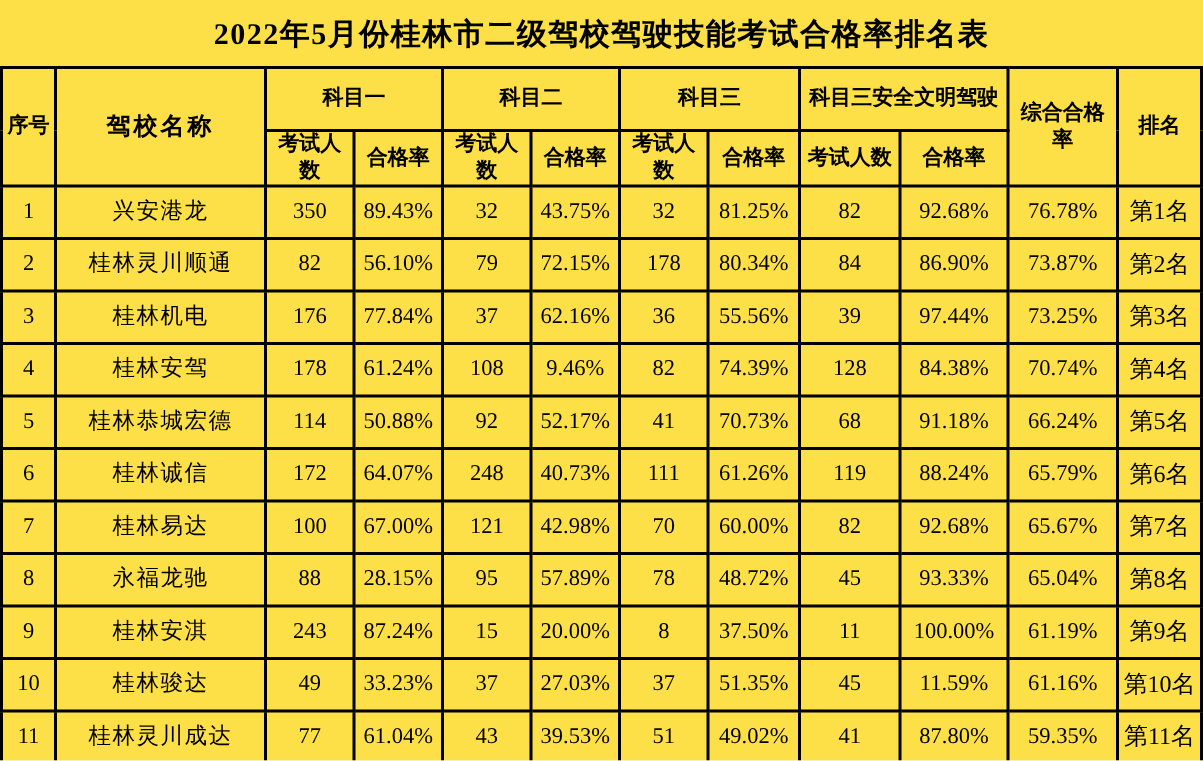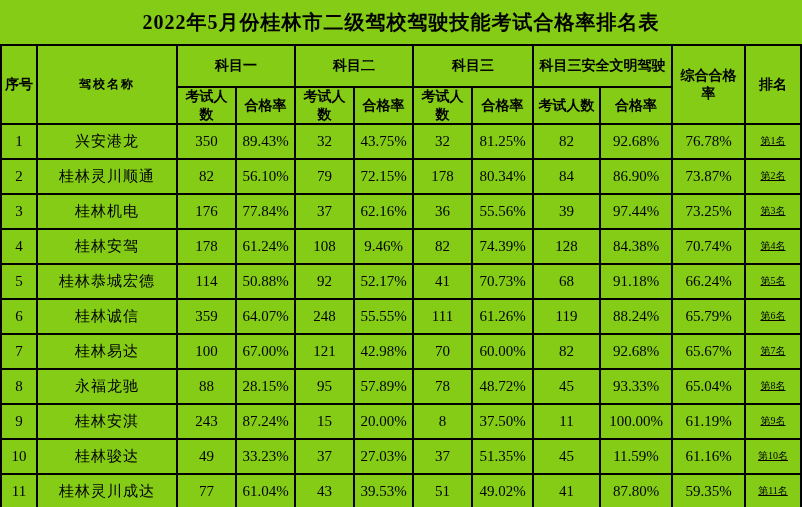--- a/index.html
+++ b/index.html
@@ -3,21 +3,21 @@
 <meta charset="utf-8">
 <style>
   html, body {
     margin: 0;
     padding: 0;
     background: #ffffff;
   }
   .page {
     width: 802px;
     height: 507px;
-    background: #84cc16;
+    background: #fde047;
     box-sizing: border-box;
     font-family: "Liberation Serif", "DejaVu Serif", serif;
     color: #000000;
     overflow: hidden;
   }
   .title {
     height: 44px;
     display: flex;
     align-items: center;
     justify-content: center;
@@ -42,36 +42,35 @@
     overflow: hidden;
     line-height: 1.25;
   }
   thead tr.h1 th { height: 42px; }
   thead tr.h2 th { height: 36px; }
   thead th {
     font-size: 14px;
     font-weight: bold;
   }
   thead th.school-h {
-    font-size: 12px;
+    font-size: 16px;
     letter-spacing: 2px;
     margin-left: 16px;
   }
   thead th.index-h { font-size: 14px; }
   tbody td {
     height: 35px;
     font-size: 15px;
     font-weight: normal;
   }
   tbody td.school {
     letter-spacing: 1px;
   }
   tbody td.rank {
-    font-size: 10px;
-    text-decoration: underline;
+    font-size: 16px;
   }
 </style>
 </head>
 <body>
 
 <div class="page">
   <div class="title">2022年5月份桂林市二级驾校驾驶技能考试合格率排名表</div>
 
   <table class="rank-table">
     <colgroup>
@@ -182,24 +181,24 @@
     <td>70.73%</td>
     <td>68</td>
     <td>91.18%</td>
     <td>66.24%</td>
     <td class="rank">第5名</td>
   </tr>
 
   <tr>
     <td>6</td>
     <td class="school">桂林诚信</td>
-    <td>359</td>
+    <td>172</td>
     <td>64.07%</td>
     <td>248</td>
-    <td>55.55%</td>
+    <td>40.73%</td>
     <td>111</td>
     <td>61.26%</td>
     <td>119</td>
     <td>88.24%</td>
     <td>65.79%</td>
     <td class="rank">第6名</td>
   </tr>
 
   <tr>
     <td>7</td>

